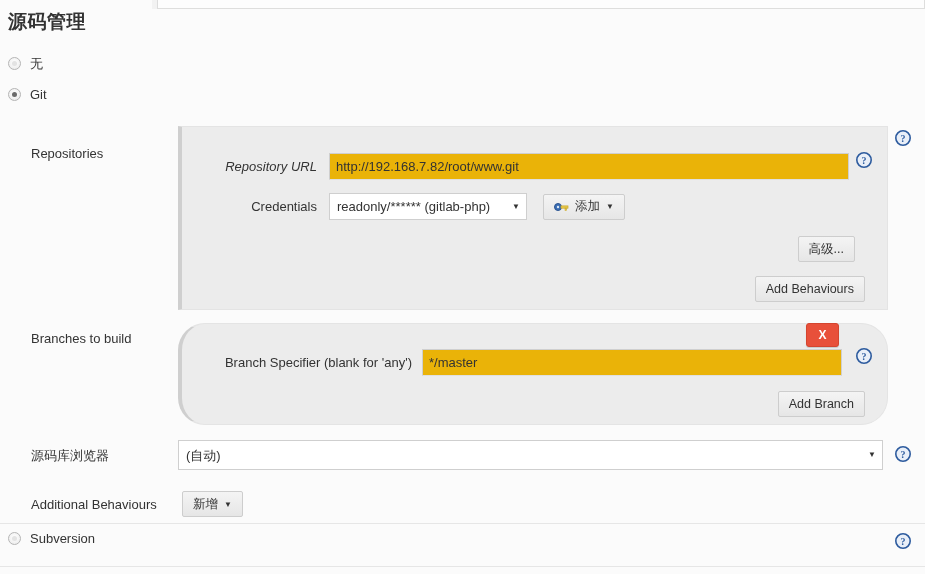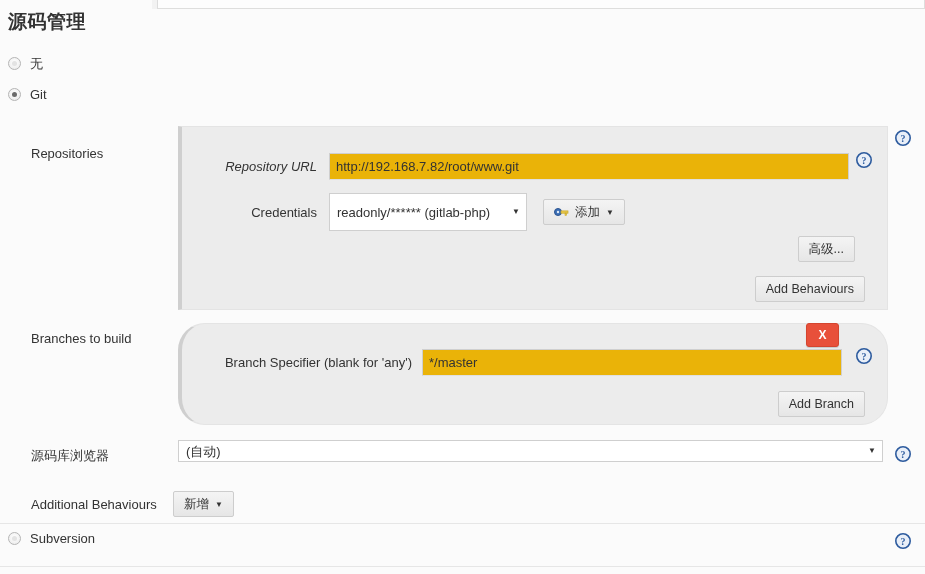--- a/index.html
+++ b/index.html
@@ -73,21 +73,21 @@
     border: 1px solid #cfcfcf;
     border-bottom-color: #e0e0e0;
     font-family: "Liberation Sans", "DejaVu Sans", sans-serif;
     font-size: 13px;
     color: #333;
     padding: 0 6px;
     outline: none;
   }
 
   select.sel, .fakesel {
-    height: 38px;
+    height: 27px;
     background: #ffffff;
     border: 1px solid #cfcfcf;
     font-family: "Liberation Sans", "DejaVu Sans", sans-serif;
     font-size: 13px;
     color: #333;
     padding: 0 20px 0 7px;
     appearance: none; -webkit-appearance: none;
     outline: none;
     position: relative;
   }
@@ -230,34 +230,34 @@
 
   <span class="help" style="left:856px; top:348px;">
     <svg width="16" height="16" viewBox="0 0 16 16">
       <circle cx="8" cy="8" r="7.2" fill="#e9eff8" stroke="#2d5b9e" stroke-width="1.6"></circle>
       <text x="8" y="11.6" font-family="Liberation Serif, serif" font-size="10" font-weight="bold" fill="#2d5b9e" text-anchor="middle">?</text>
     </svg>
   </span>
 
   <div class="label-left" style="left:31px; top:447px;">源码库浏览器</div>
   <span class="selwrap" style="position:absolute; left:178px; top:440px;">
-    <select class="sel" style="width:705px; height:22px;">
+    <select class="sel" style="width:705px; height:30px;">
       <option>(自动)</option>
     </select>
     <span class="caret">▼</span>
   </span>
   <span class="help" style="left:895px; top:446px;">
     <svg width="16" height="16" viewBox="0 0 16 16">
       <circle cx="8" cy="8" r="7.2" fill="#e9eff8" stroke="#2d5b9e" stroke-width="1.6"></circle>
       <text x="8" y="11.6" font-family="Liberation Serif, serif" font-size="10" font-weight="bold" fill="#2d5b9e" text-anchor="middle">?</text>
     </svg>
   </span>
 
   <div class="label-left" style="left:31px; top:497px;">Additional Behaviours</div>
-  <button class="btn" style="position:absolute; left:173px; top:491px;justify-content:center;">
+  <button class="btn" style="position:absolute; left:182px; top:491px;justify-content:center;">
     <span>新增</span>
     <span class="bcaret">▼</span>
   </button>
 
   <div class="hr" style="top:523px;"></div>
 
   <div class="radio-row r-svn">
     <span class="radio unchecked"></span>
     <span class="radio-label">Subversion</span>
   </div>

